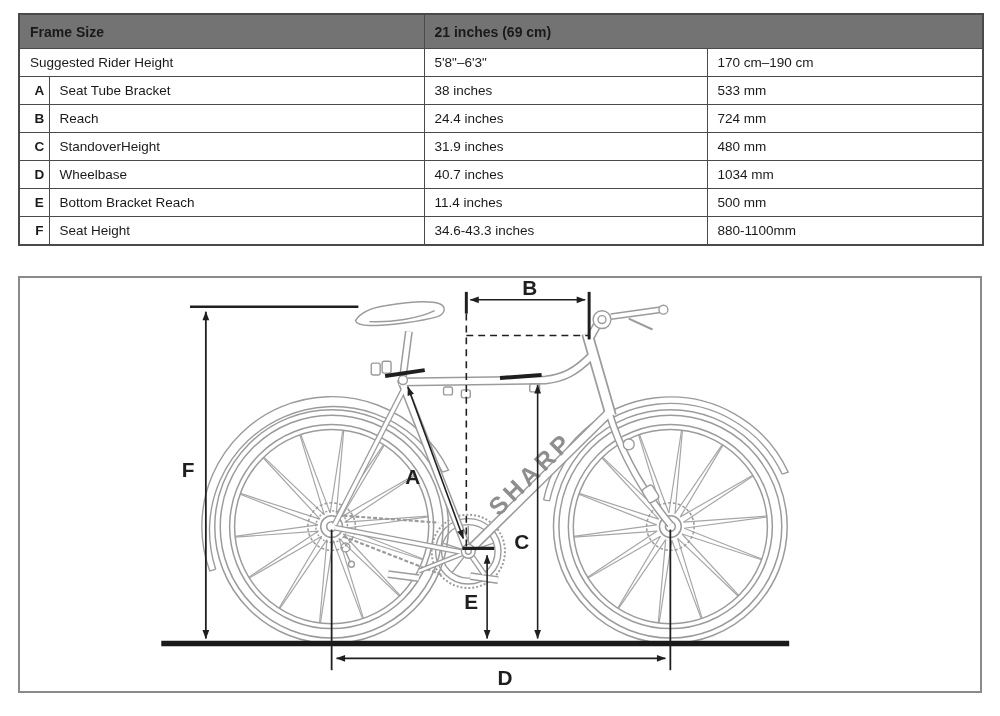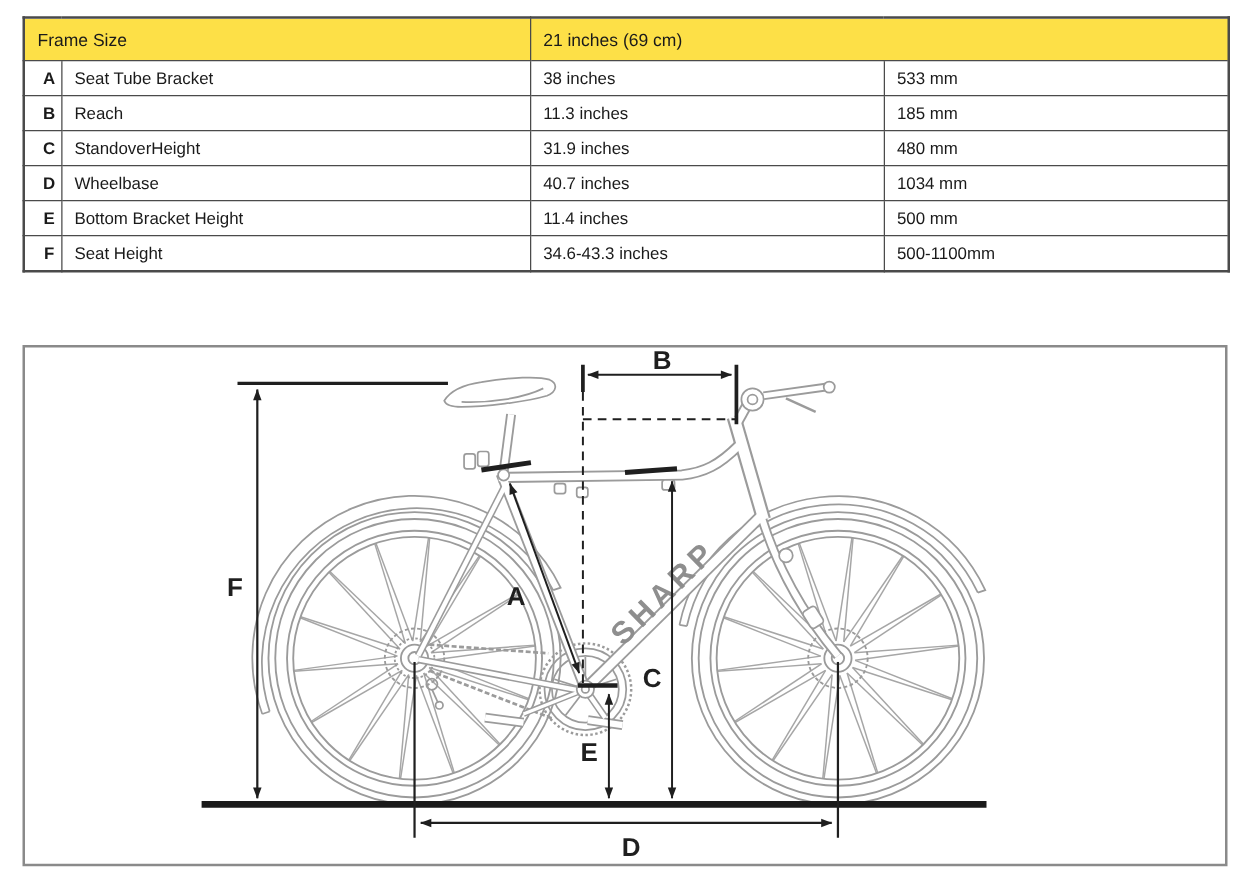--- a/index.html
+++ b/index.html
@@ -2,21 +2,21 @@
 <html><head>
 <meta charset="utf-8">
 <style>
   html,body{margin:0;padding:0;background:#ffffff;}
   body{width:1000px;height:716px;position:relative;font-family:"Liberation Sans",sans-serif;color:#1a1a1a;overflow:hidden;}
 
   
   .spec-table-wrap{position:absolute;left:18px;top:13px;width:964px;}
   table.spec{border-collapse:collapse;width:964px;table-layout:fixed;border:2px solid #4a4a4a;}
   table.spec td{border:1px solid #4a4a4a;font-size:13.5px;padding:0 0 0 10px;height:27px;vertical-align:middle;white-space:nowrap;overflow:hidden;}
-  table.spec tr.hdr td{background:#fde047;font-weight:normal;height:33px;font-size:14px;}
+  table.spec tr.hdr td{background:#737373;font-weight:bold;height:33px;font-size:14px;}
   td.letter{text-align:center;font-weight:bold;padding:0;}
   col.c-letter{width:30px;}
   col.c-name{width:375px;}
   col.c-imp{width:283px;}
   col.c-met{width:276px;}
 
   
   .diagram-box{position:absolute;left:18px;top:276px;width:960px;height:413px;border:2px solid #8a8a8a;background:#ffffff;}
   .bike-line{stroke:#9b9b9b;fill:none;}
   .bike-white{stroke:#ffffff;fill:none;}
@@ -35,54 +35,59 @@
         <col class="c-name">
         <col class="c-imp">
         <col class="c-met">
     </colgroup>
     <tbody>
       <tr class="hdr">
         <td colspan="2">Frame Size</td>
         <td colspan="2">21 inches (69 cm)</td>
       </tr>
       <tr>
+        <td colspan="2">Suggested Rider Height</td>
+        <td>5'8"–6'3"</td>
+        <td>170 cm–190 cm</td>
+      </tr>
+      <tr>
         <td class="letter">A</td>
         <td>Seat Tube Bracket</td>
         <td>38 inches</td>
         <td>533 mm</td>
       </tr>
       <tr>
         <td class="letter">B</td>
         <td>Reach</td>
-        <td>11.3 inches</td>
-        <td>185 mm</td>
+        <td>24.4 inches</td>
+        <td>724 mm</td>
       </tr>
       <tr>
         <td class="letter">C</td>
         <td>StandoverHeight</td>
         <td>31.9 inches</td>
         <td>480 mm</td>
       </tr>
       <tr>
         <td class="letter">D</td>
         <td>Wheelbase</td>
         <td>40.7 inches</td>
         <td>1034 mm</td>
       </tr>
       <tr>
         <td class="letter">E</td>
-        <td>Bottom Bracket Height</td>
+        <td>Bottom Bracket Reach</td>
         <td>11.4 inches</td>
         <td>500 mm</td>
       </tr>
       <tr>
         <td class="letter">F</td>
         <td>Seat Height</td>
         <td>34.6-43.3 inches</td>
-        <td>500-1100mm</td>
+        <td>880-1100mm</td>
       </tr>
     </tbody>
   </table>
 </div>
 
 <div class="diagram-box">
 <svg width="960" height="413" viewBox="0 0 964 417">
   <defs>
     <marker id="ah" viewBox="0 0 10 10" refX="9.5" refY="5" markerWidth="11" markerHeight="9" markerUnits="userSpaceOnUse" orient="auto-start-reverse">
       <path d="M0,1.2 L10,5 L0,8.8 Z" fill="#1f1f1f"></path>

